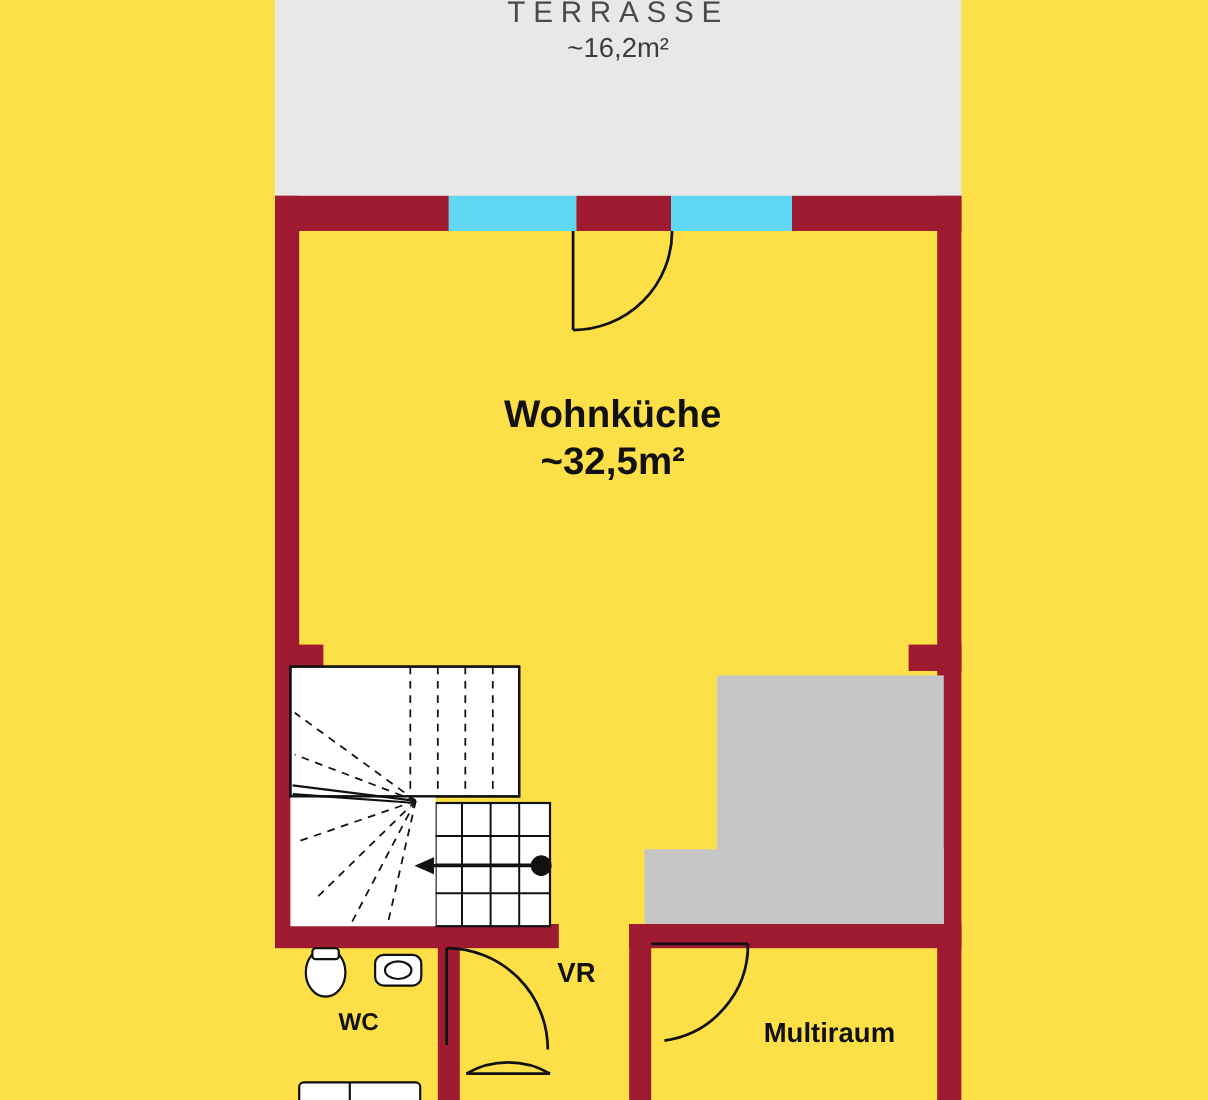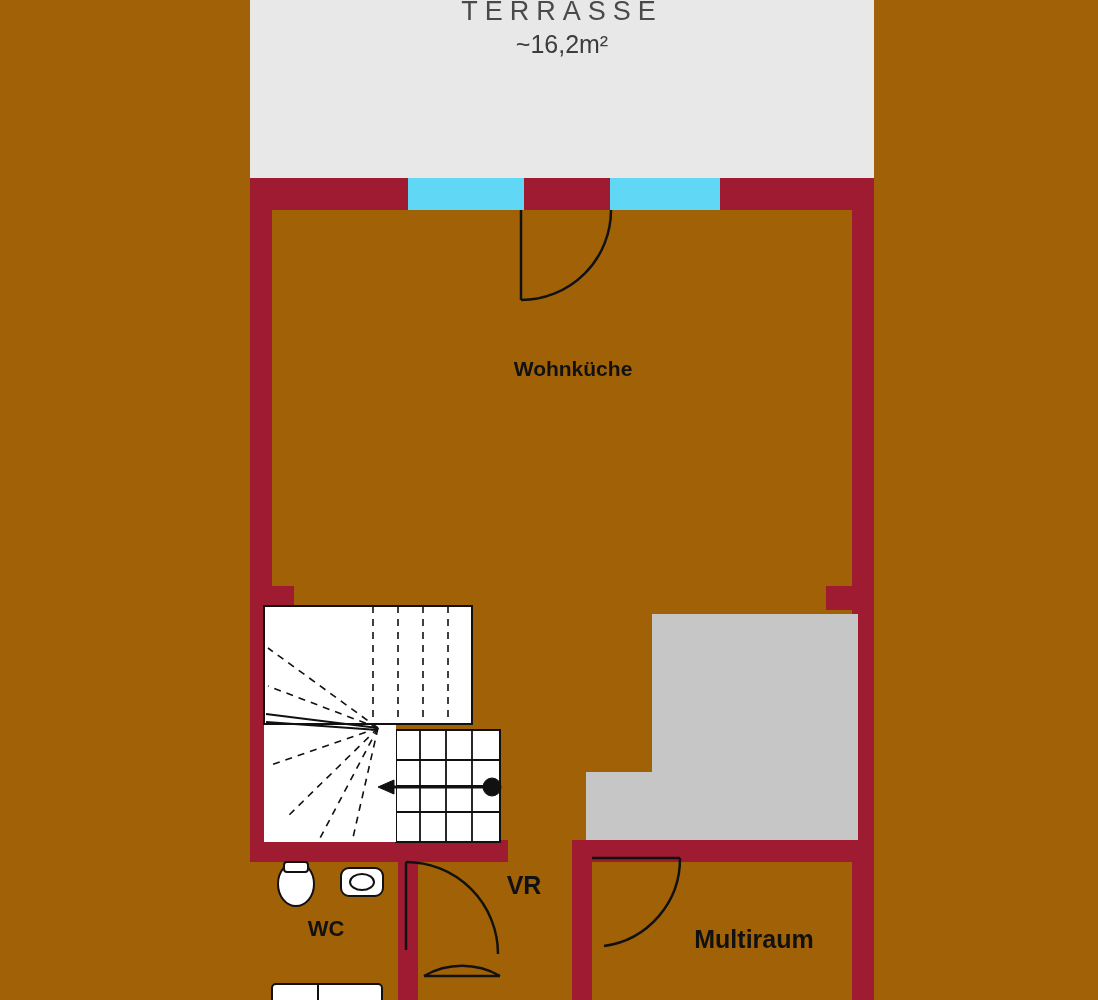--- a/index.html
+++ b/index.html
@@ -7,21 +7,21 @@
     padding: 0;
     background: #ffffff;
   }
   body {
     font-family: "Liberation Sans", sans-serif;
   }
   #plan {
     position: relative;
     width: 1098px;
     height: 1000px;
-    background: #a16207;
+    background: #fde047;
     overflow: hidden;
   }
 
   
   .abs { position: absolute; }
 
   
   .terrace {
     left: 250px;
     top: -60px;
@@ -92,21 +92,21 @@
   .room-label {
     position: absolute;
     text-align: center;
     color: #111111;
     font-weight: bold;
     line-height: 1.22;
   }
   .room-label .name { display: block; }
   .room-label .area { display: block; }
 
-  .lbl-wohnkueche { left: 400px; top: 356px; width: 346px; font-size: 21px; }
+  .lbl-wohnkueche { left: 384px; top: 356px; width: 346px; font-size: 35px; }
   .lbl-wc         { left: 246px; top: 916px; width: 160px; font-size: 22px; }
   .lbl-vr         { left: 432px; top: 870px; width: 184px; font-size: 25px; }
   .lbl-multiraum  { left: 606px; top: 924px; width: 296px; font-size: 25px; }
 
   
   #overlay {
     position: absolute;
     left: 0; top: 0;
     width: 1098px;
     height: 1000px;
@@ -218,20 +218,21 @@
       <ellipse cx="362" cy="882" rx="12" ry="8" fill="none"></ellipse>
     </g>
     <g fill="#ffffff" stroke="#111" stroke-width="2">
       <rect x="272" y="984" width="110" height="70" rx="4"></rect>
       <line x1="318" y1="984" x2="318" y2="1054"></line>
     </g>
   </svg>
 
   <div class="room-label lbl-wohnkueche">
     <span class="name">Wohnküche</span>
+    <span class="area">~32,5m²</span>
   </div>
 
   <div class="room-label lbl-wc">
     <span class="name">WC</span>
   </div>
 
   <div class="room-label lbl-vr">
     <span class="name">VR</span>
   </div>
 

